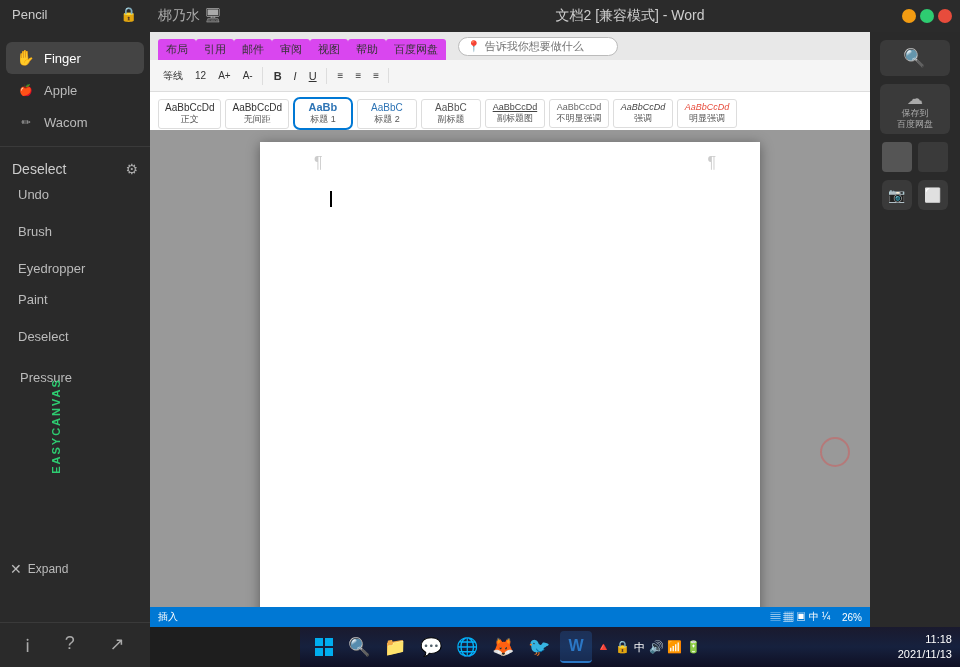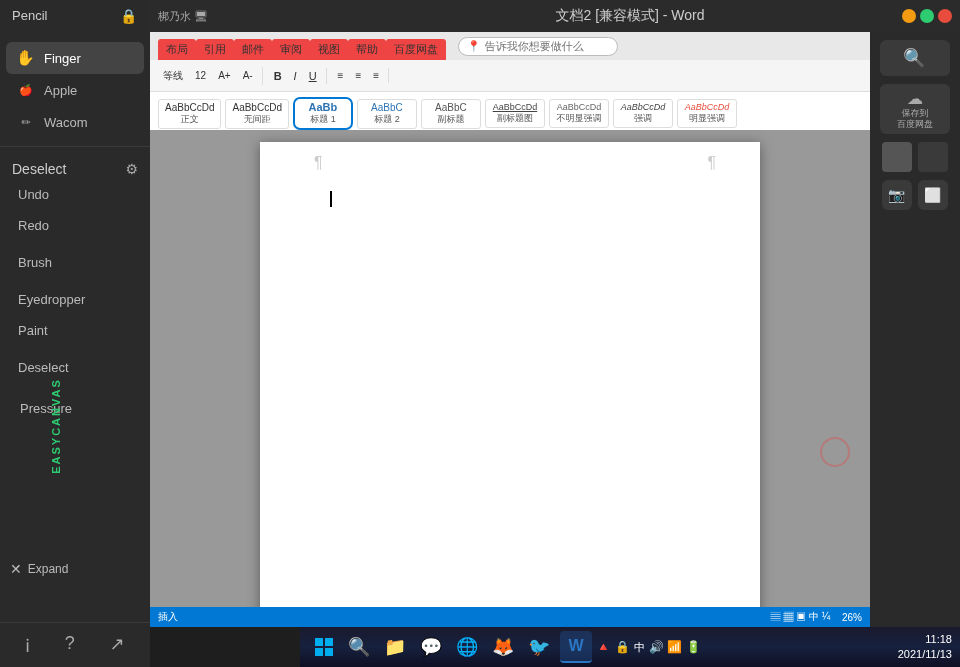--- a/index.html
+++ b/index.html
@@ -20,23 +20,23 @@
       height: 667px;
       background: #2a2a2a;
       display: flex;
       flex-direction: column;
       z-index: 10;
     }
 
     
     #sidebar-top {
       display: flex;
-      align-items: flex-start;
+      align-items: flex-end;
       justify-content: space-between;
-      padding: 8px 12px;
+      padding: 16px 12px;
       height: 38px;
     }
     #sidebar-top .pencil-label {
       color: #ccc;
       font-size: 13px;
     }
     #sidebar-top .lock-icon {
       color: #aaa;
       font-size: 14px;
     }
@@ -173,21 +173,21 @@
       height: 24px;
       align-items: flex-end;
       gap: 2px;
     }
     .ribbon-tab {
       padding: 3px 8px;
       font-size: 11px;
       color: #333;
       cursor: pointer;
       border-radius: 3px 3px 0 0;
-      background: #ef4444;
+      background: #d946ef;
     }
     #ribbon-toolbar {
       background: #fff;
       display: flex;
       align-items: center;
       padding: 2px 4px;
       height: 32px;
       gap: 2px;
       border-bottom: 1px solid #ddd;
     }
@@ -408,21 +408,20 @@
   </div>
 
   <div style="height:1px; background:#3a3a3a; margin:4px 0;"></div>
 
   <div id="shortcut-section">
     <div id="shortcut-header">
       <span class="shortcut-label">Deselect</span>
       <span class="gear-icon">⚙</span>
     </div>
     <div class="shortcut-item">Undo</div>
-    <div class="shortcut-item">Redo</div>
     <div style="height:6px;"></div>
     <div class="shortcut-item">Brush</div>
     <div style="height:6px;"></div>
     <div class="shortcut-item">Eyedropper</div>
     <div class="shortcut-item">Paint</div>
     <div style="height:6px;"></div>
     <div class="shortcut-item">Deselect</div>
   </div>
 
   <div id="expand-btn">
@@ -438,21 +437,21 @@
     <span class="bottom-icon">↗</span>
   </div>
 </div>
 
 <div id="easycanvas-label">EASYCANVAS</div>
 
 <div id="main-content">
 
   <div id="word-titlebar">
     <div style="display:flex; gap:6px; align-items:center;">
-      <span style="color:#aaa; font-size:11px;">梆乃水  🖥</span>
+      <span style="color:#aaa; font-size:14px;">梆乃水  🖥</span>
     </div>
     <span style="color:#ccc; font-size:14px; position:absolute; left:50%; transform:translateX(calc(-50% + 75px));">文档2 [兼容模式] - Word</span>
     <div class="win-controls">
       <div class="win-ctrl min"></div>
       <div class="win-ctrl max"></div>
       <div class="win-ctrl close"></div>
     </div>
   </div>
 
   <div style="background:#e8e8e8; display:flex; align-items:center; height:28px; padding: 0 4px;">

